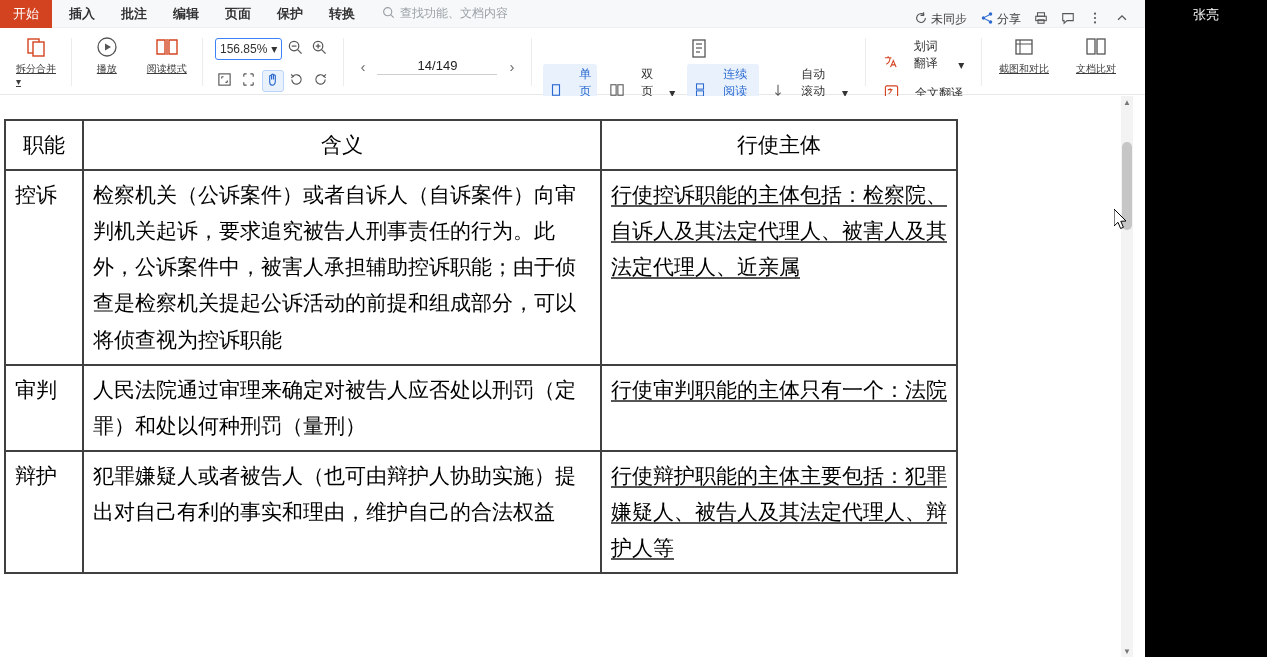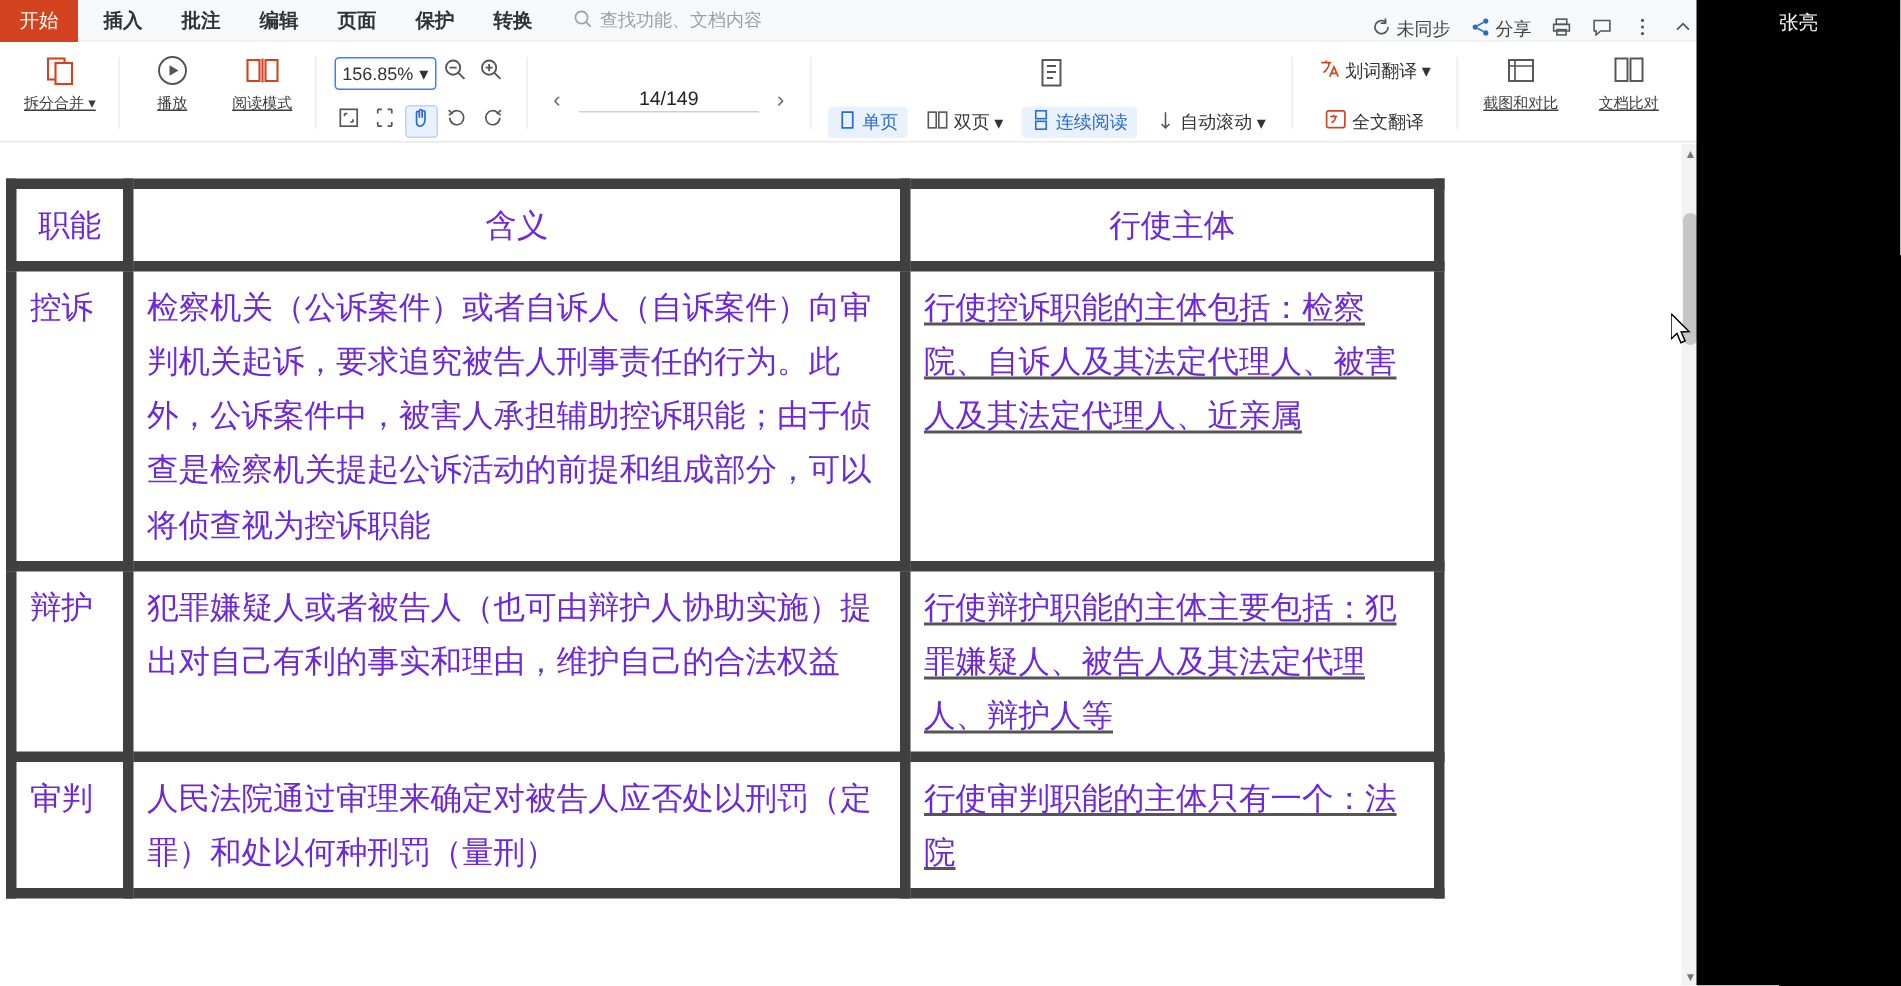--- a/index.html
+++ b/index.html
@@ -123,21 +123,21 @@
     width:120px;
     text-align:center;
     font-size:13px;
     color:#222;
     outline:none;
     background:transparent;
     font-family:"Liberation Sans", sans-serif;
   }
   .arrow-btn { color:#6b6b6b; font-size:15px; padding:0 6px; }
   .chip {
-    display:flex;align-items:center;gap:3px;
+    display:flex;align-items:flex-end;gap:16px;
     font-size:12px; color:#333;
     padding:2px 6px;
     border-radius:3px;
   }
   .chip.active { background:#e9f1fd; color:#2a6ad0; }
   .label-sm { font-size:10px; color:#3c3c3c;text-decoration:underline; }
 
   
   .doc-wrap {
     position:absolute;
@@ -147,27 +147,27 @@
     background:#fff;
     overflow:hidden;
   }
   table.doc {
     border-collapse:collapse;
     margin:23px 0 0 4px;
     width:952px;
     table-layout:fixed;
   }
   table.doc td {
-    border:7px solid #404040;
+    border:2px solid #404040;
     vertical-align:top;
     padding:6px 9px;
     font-family:"Liberation Serif", serif;
     font-size:21px;
     line-height:1.72;
-    color:#6d28d9;
+    color:#000000;
   }
   td.c-head { text-align:center; vertical-align:middle; font-size:22px; }
   td.c-fn { width:78px; vertical-align:middle; font-size:21px; padding-left:7px; }
   td.c-mean { width:518px; }
   td.c-subj { width:356px; }
   .underline-txt {
     text-decoration:underline;
     text-decoration-color:#555;
     text-underline-offset:3px;
   }
@@ -200,21 +200,21 @@
     width:0;height:0;
     border-left:2px solid transparent;
     pointer-events:none;
   }
   .cursor svg { display:block; }
 
   
   .rightpanel {
     position:absolute;
     top:0; right:0;
-    width:136px; height:657px;
+    width:122px; height:657px;
     background:#000;
   }
   .rp-name {
     color:#fff;
     font-size:13px;
     text-align:center;
     margin-top:6px;
   }
 </style>
 </head>
@@ -559,28 +559,28 @@
       <td class="c-fn c-head">职能</td>
       <td class="c-mean c-head">含义</td>
       <td class="c-subj c-head">行使主体</td>
     </tr>
     <tr>
       <td class="c-fn">控诉</td>
       <td class="c-mean">检察机关（公诉案件）或者自诉人（自诉案件）向审判机关起诉，要求追究被告人刑事责任的行为。此外，公诉案件中，被害人承担辅助控诉职能；由于侦查是检察机关提起公诉活动的前提和组成部分，可以将侦查视为控诉职能</td>
       <td class="c-subj underline-txt">行使控诉职能的主体包括：检察院、自诉人及其法定代理人、被害人及其法定代理人、近亲属</td>
     </tr>
     <tr>
+      <td class="c-fn">审判</td>
+      <td class="c-mean">人民法院通过审理来确定对被告人应否处以刑罚（定罪）和处以何种刑罚（量刑）</td>
+      <td class="c-subj underline-txt">行使审判职能的主体只有一个：法院</td>
+    </tr>
+    <tr>
       <td class="c-fn">辩护</td>
       <td class="c-mean">犯罪嫌疑人或者被告人（也可由辩护人协助实施）提出对自己有利的事实和理由，维护自己的合法权益</td>
       <td class="c-subj underline-txt">行使辩护职能的主体主要包括：犯罪嫌疑人、被告人及其法定代理人、辩护人等</td>
-    </tr>
-    <tr>
-      <td class="c-fn">审判</td>
-      <td class="c-mean">人民法院通过审理来确定对被告人应否处以刑罚（定罪）和处以何种刑罚（量刑）</td>
-      <td class="c-subj underline-txt">行使审判职能的主体只有一个：法院</td>
     </tr>
   </tbody>
     </table>
 </div>
 
 <div class="vscroll">
   <div class="up">▲</div>
   <div class="thumb"></div>
   <div class="down">▼</div>
 </div>

